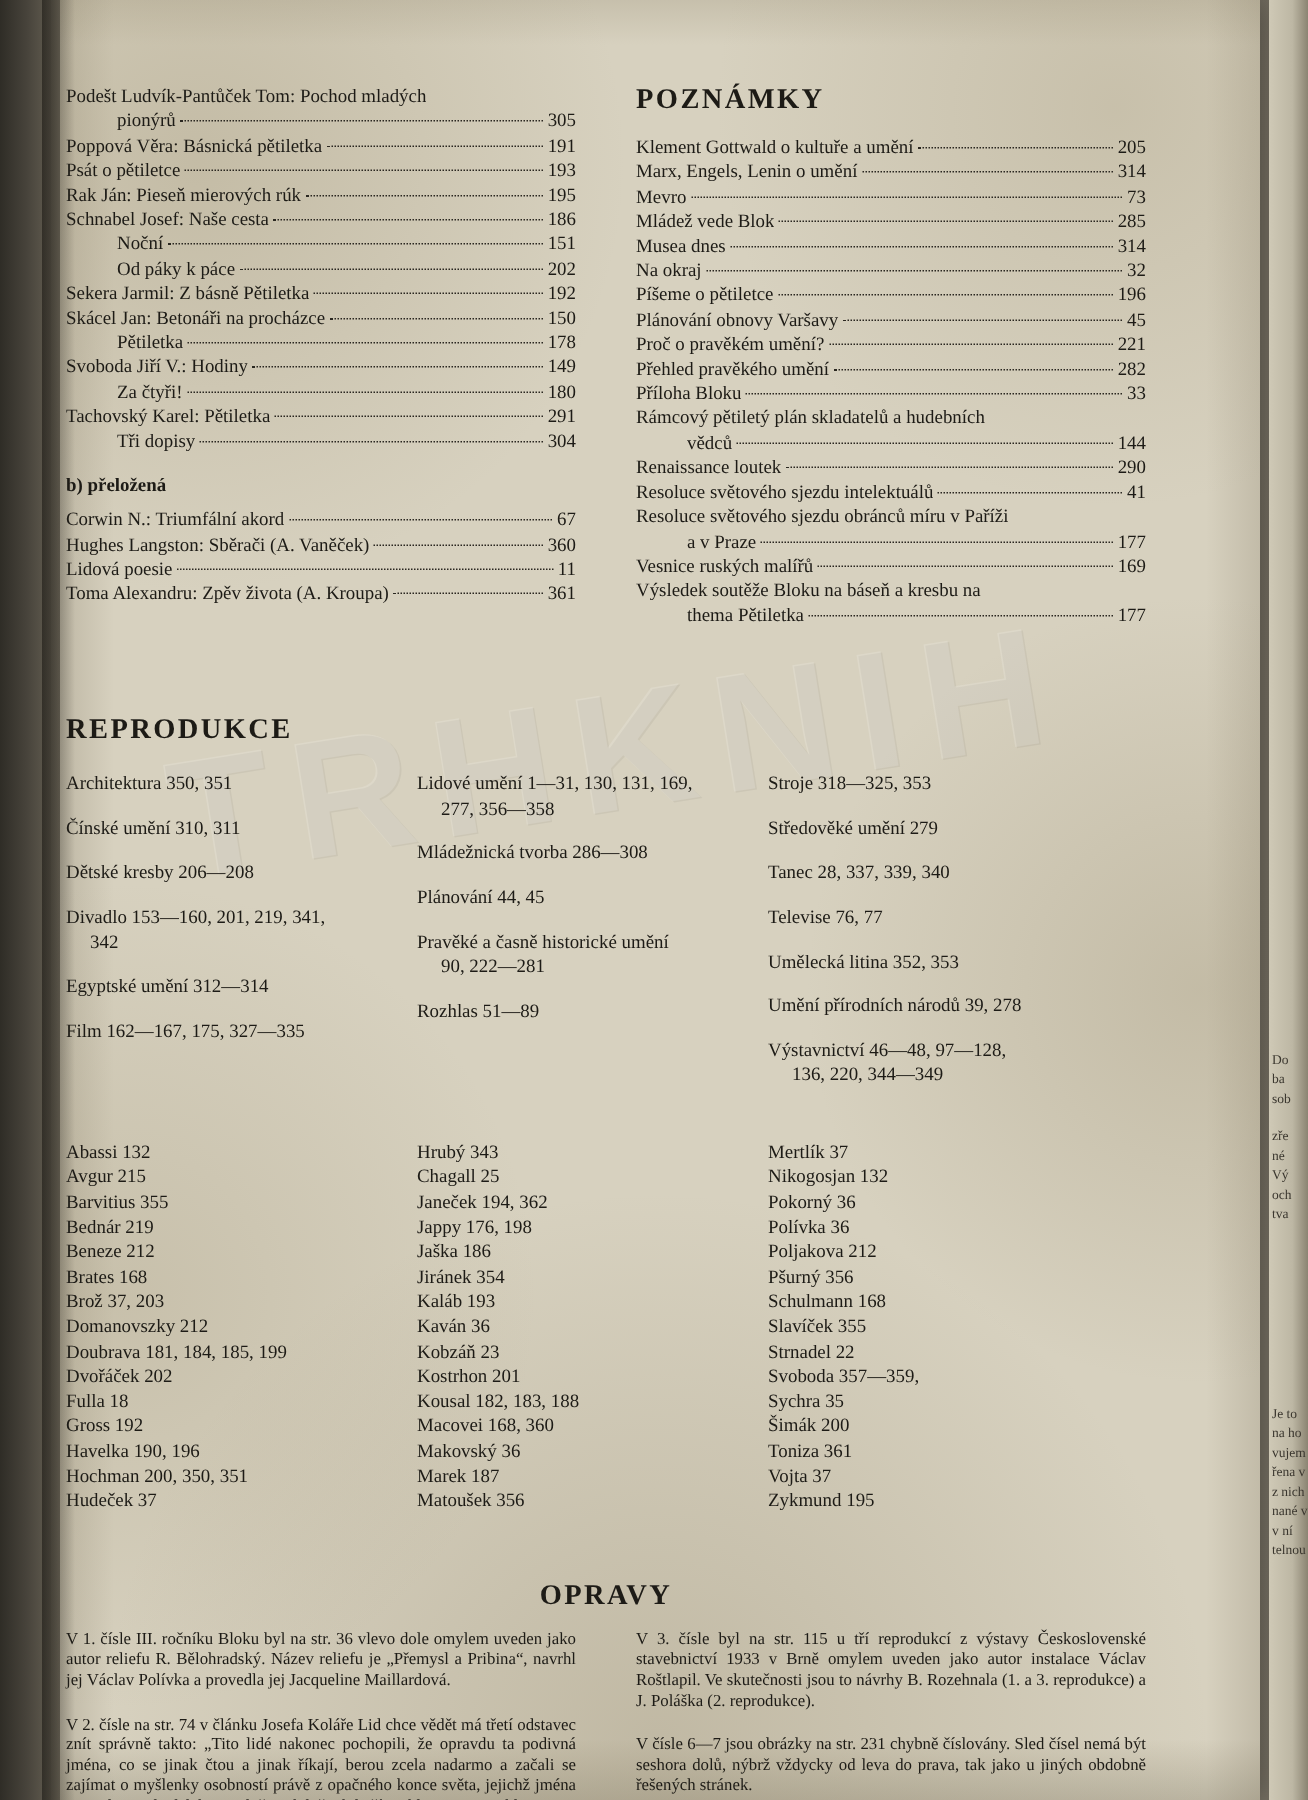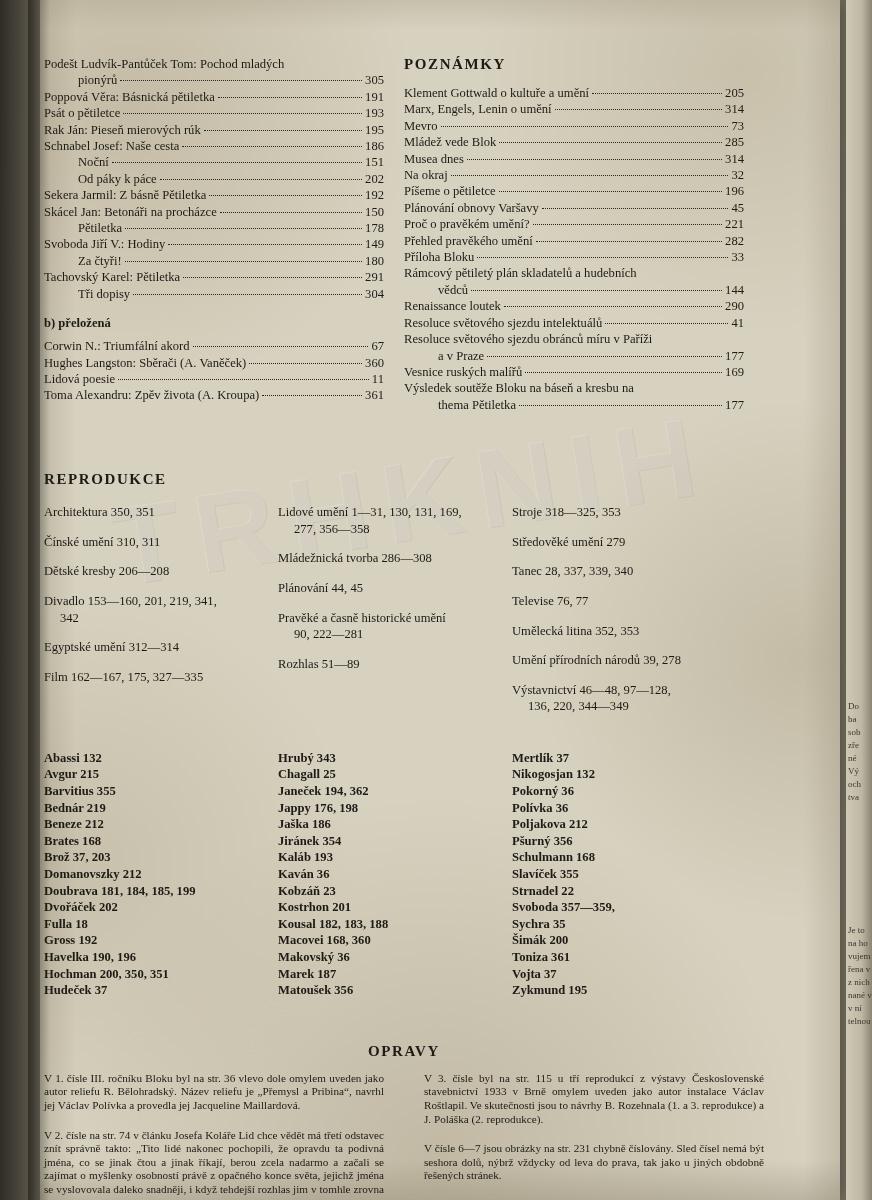--- a/index.html
+++ b/index.html
@@ -111,28 +111,28 @@
   #content {
     position: absolute;
     left: 44px;
     top: 56px;
     width: 720px;
     color: #1d1b16;
   }
 
   .cols2 {
     display: flex;
-    gap: 20px;
+    gap: 40px;
   }
   .col { width: 340px; }
 
   h2.section-title {
     font-family: "Liberation Serif", serif;
     font-weight: bold;
-    font-size: 15px;
+    font-size: 19px;
     letter-spacing: 1.6px;
     margin: 0 0 12px 0;
   }
 
   
   .toc { list-style: none; margin: 0; padding: 0; }
   .toc li {
     display: flex;
     align-items: baseline;
     font-size: 12.6px;
@@ -176,21 +176,20 @@
     font-size: 12.6px;
     line-height: 16.6px;
   }
   .repro-group { margin-bottom: 13px; }
   .repro-line.hang { padding-left: 0; text-indent: 0; }
   .repro-line.cont { padding-left: 16px; }
 
   .names {
     font-size: 12.6px;
     line-height: 16.6px;
-    font-weight: bold;
   }
 
   
   #opravy-title { margin-top: 44px; text-align: center; }
   .errata {
     display: flex;
     gap: 40px;
     margin-top: 12px;
   }
   .errata .col { width: 340px; }
@@ -213,21 +212,21 @@
   </div>
 
   <div id="gutter-left"></div>
   <div id="gutter-left-edge"></div>
 
   <div id="page-right"></div>
   <div id="right-col-text">
       <div style="margin-top: 700px;">Do</div>
       <div style="margin-top: 0px;">ba</div>
       <div style="margin-top: 0px;">sob</div>
-      <div style="margin-top: 0px;">zře</div>
+      <div style="margin-top: 12px;">zře</div>
       <div style="margin-top: 0px;">né</div>
       <div style="margin-top: 0px;">Vý</div>
       <div style="margin-top: 0px;">och</div>
       <div style="margin-top: 0px;">tva</div>
       <div style="margin-top: 0px;"></div>
       <div style="margin-top: 0px;"></div>
       <div style="margin-top: 120px;">Je to</div>
       <div style="margin-top: 0px;">na ho</div>
       <div style="margin-top: 0px;">vujem</div>
       <div style="margin-top: 0px;">řena v</div>

